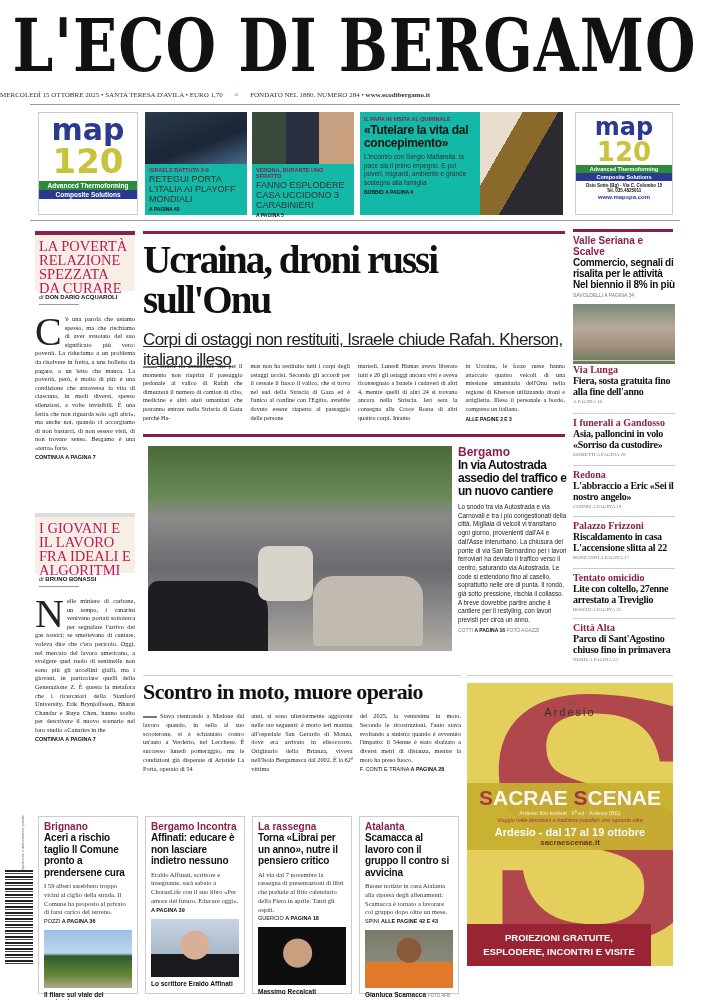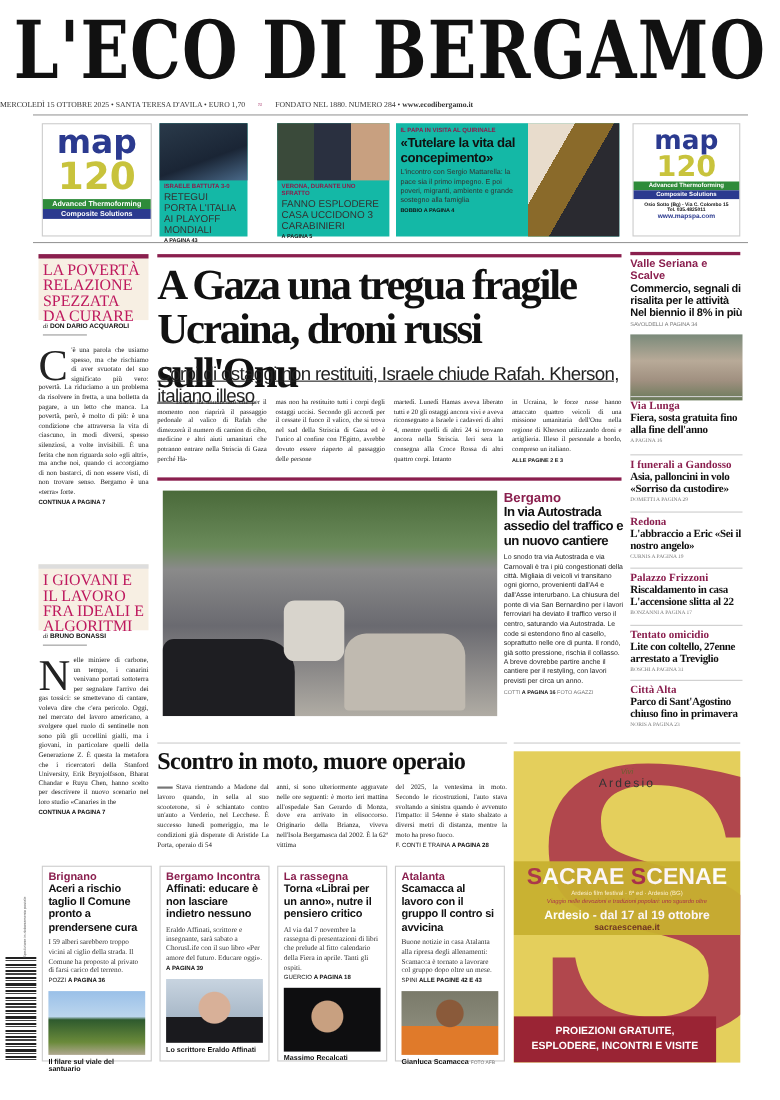--- a/index.html
+++ b/index.html
@@ -23,21 +23,21 @@
   .teaser { background: #14b8a6; }
   .teaser-title { font-size: 9px; line-height: 10px; color: #333; padding: 0 4px; }
   .opinion-box { background: #f7efe3; border-top: 4px solid #8a1f4e; }
   .opinion-title { font-family: "Liberation Serif", serif; font-size: 14.5px; line-height: 14px; color: #be185d; padding: 4px 4px; }
   .byline { font-size: 6px; font-weight: bold; padding-left: 4px; }
   .dropcap { float: left; font-family: "Liberation Serif", serif; font-size: 40px; line-height: 34px; margin-right: 3px; font-weight: normal; }
   .right-item { border-top: 1px solid #ccc; padding-top: 3px; font-family: Liberation Serif, serif; }
   .right-kicker { color: #8a1f4e; font-weight: bold; font-size: 10px; line-height: 11px; }
   .right-title { font-weight: bold; font-size: 10px; line-height: 11px; letter-spacing: -0.3px; }
   .right-ref { font-size: 5px; color: #777; text-transform: uppercase; margin-top: 2px; }
-  .bottom-card { border: 1px solid #ccc; padding: 4px 5px; }
+  .bottom-card { border: 1px solid #ccc; padding: 4px 5px; margin-top: 29px; }
   .bc-kicker { color: #8a1f4e; font-weight: bold; font-size: 10px; }
   .bc-title { font-weight: bold; font-size: 10px; line-height: 11.5px; letter-spacing: -0.2px; }
   .bc-text { font-family: "Liberation Serif", serif; font-size: 6.6px; line-height: 8.8px; color: #333; margin-top: 4px; }
   .bc-ref { font-size: 5.5px; margin-top: 1px; }
   .bc-ref b { font-weight: bold; }
   .bc-photo { height: 58px; margin-top: 6px; }
   .bc-cap { font-weight: bold; font-size: 6.5px; margin-top: 3px; }
   .ad-sacrae { background: #e4cf5c; overflow: hidden; }
 </style>
 </head>
@@ -52,21 +52,21 @@
 </div>
 <div class="abs rule" style="left:30px;top:104px;width:650px;"></div>
 
 <div class="abs ad-map" style="left:38px;top:112px;width:100px;height:103px;">
   <div class="map-logo" style="margin-top:2px;">map</div>
   <div class="map-120">120</div>
   <div class="map-green" style="margin-top:4px;">Advanced Thermoforming</div>
   <div class="map-blue">Composite Solutions</div>
 </div>
 
-<div class="abs teaser" style="left:145px;top:112px;width:80px;height:103px;">
+<div class="abs teaser" style="left:145px;top:112px;width:102px;height:103px;">
   <div class="photo" style="height:52px;background:linear-gradient(160deg,#2a3a4a,#1a2535 60%,#4a6a8a);"></div>
   <div class="kicker small-caps" style="padding:3px 4px 1px;font-size:5.5px;">ISRAELE BATTUTA 3-0</div>
   <div class="teaser-title">RETEGUI PORTA L'ITALIA AI PLAYOFF MONDIALI</div>
   <div class="small-caps" style="padding:2px 4px;">A PAGINA 43</div>
 </div>
 
 <div class="abs teaser" style="left:252px;top:112px;width:102px;height:103px;">
   <div class="photo" style="height:52px;background:linear-gradient(90deg,#3a4a3a 0 33%,#2a3040 33% 66%,#c8a080 66%);"></div>
   <div class="kicker small-caps" style="padding:3px 4px 1px;font-size:5.5px;">VERONA, DURANTE UNO SFRATTO</div>
   <div class="teaser-title">FANNO ESPLODERE CASA UCCIDONO 3 CARABINIERI</div>
@@ -110,21 +110,20 @@
     <div class="opinion-title">I GIOVANI E IL LAVORO FRA IDEALI E ALGORITMI</div>
   </div>
   <div class="byline" style="margin-top:3px;"><span class="serif" style="font-weight:normal;font-style:italic;">di</span> <span>BRUNO BONASSI</span></div>
   <div style="border-top:1px solid #999;width:40px;margin:4px 0 10px 4px;"></div>
   <div class="body-text"><span class="dropcap">N</span><span>elle miniere di carbone, un tempo, i canarini venivano portati sottoterra per segnalare l'arrivo dei gas tossici: se smettevano di cantare, voleva dire che c'era pericolo. Oggi, nel mercato del lavoro americano, a svolgere quel ruolo di sentinelle non sono più gli uccellini gialli, ma i giovani, in particolare quelli della Generazione Z. È questa la metafora che i ricercatori della Stanford University, Erik Brynjolfsson, Bharat Chandar e Ruyu Chen, hanno scelto per descrivere il nuovo scenario nel loro studio «Canaries in the</span></div>
   <div class="small-caps" style="font-size:5.5px;margin-top:1px;">CONTINUA A PAGINA 7</div>
 </div>
 
 <div class="abs maroon" style="left:143px;top:231px;width:422px;height:3px;"></div>
 <div class="abs serif" style="left:143px;top:240px;width:422px;font-weight:bold;font-size:39px;line-height:40px;letter-spacing:-2px;">
-  <div>A Gaza una tregua fragile</div>
   <div>Ucraina, droni russi sull'Onu</div>
 </div>
 <div class="abs" style="left:143px;top:330px;width:422px;font-size:17px;letter-spacing:-0.6px;color:#222;text-decoration:underline;">Corpi di ostaggi non restituiti, Israele chiude Rafah. Kherson, italiano illeso</div>
 <div class="abs" style="left:143px;top:362px;width:422px;display:flex;gap:8px;">
   <div class="body-text" style="flex:1;font-size:6.2px;line-height:8.6px;"><span style="display:inline-block;width:14px;height:2px;background:#777;vertical-align:middle;margin-right:3px;"></span><span>Israele ha annunciato che per il momento non riaprirà il passaggio pedonale al valico di Rafah che dimezzerà il numero di camion di cibo, medicine e altri aiuti umanitari che potranno entrare nella Striscia di Gaza perché Ha-</span></div>
   <div class="body-text" style="flex:1;font-size:6.2px;line-height:8.6px;">mas non ha restituito tutti i corpi degli ostaggi uccisi. Secondo gli accordi per il cessate il fuoco il valico, che si trova nel sud della Striscia di Gaza ed è l'unico al confine con l'Egitto, avrebbe dovuto essere riaperto al passaggio delle persone</div>
   <div class="body-text" style="flex:1;font-size:6.2px;line-height:8.6px;">martedì. Lunedì Hamas aveva liberato tutti e 20 gli ostaggi ancora vivi e aveva riconsegnato a Israele i cadaveri di altri 4, mentre quelli di altri 24 si trovano ancora nella Striscia. Ieri sera la consegna alla Croce Rossa di altri quattro corpi. Intanto</div>
   <div style="flex:1;">
     <div class="body-text" style="font-size:6.2px;line-height:8.6px;">in Ucraina, le forze russe hanno attaccato quattro veicoli di una missione umanitaria dell'Onu nella regione di Kherson utilizzando droni e artiglieria. Illeso il personale a bordo, compreso un italiano.</div>
     <div class="small-caps" style="margin-top:2px;">ALLE PAGINE 2 E 3</div>

